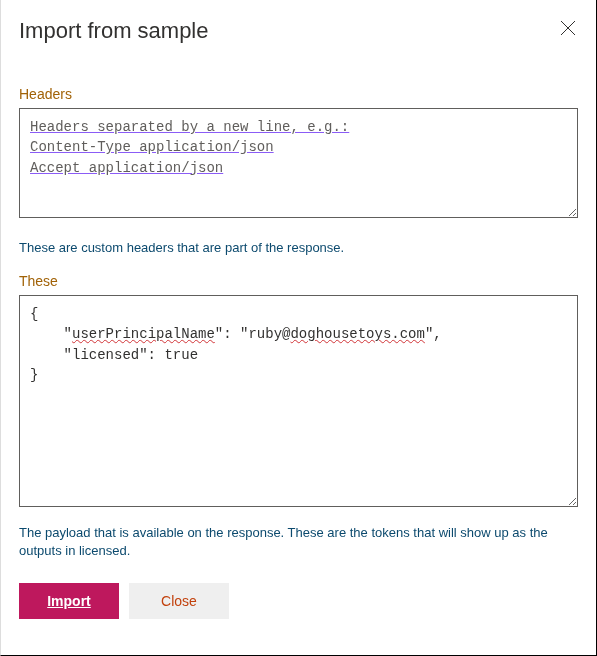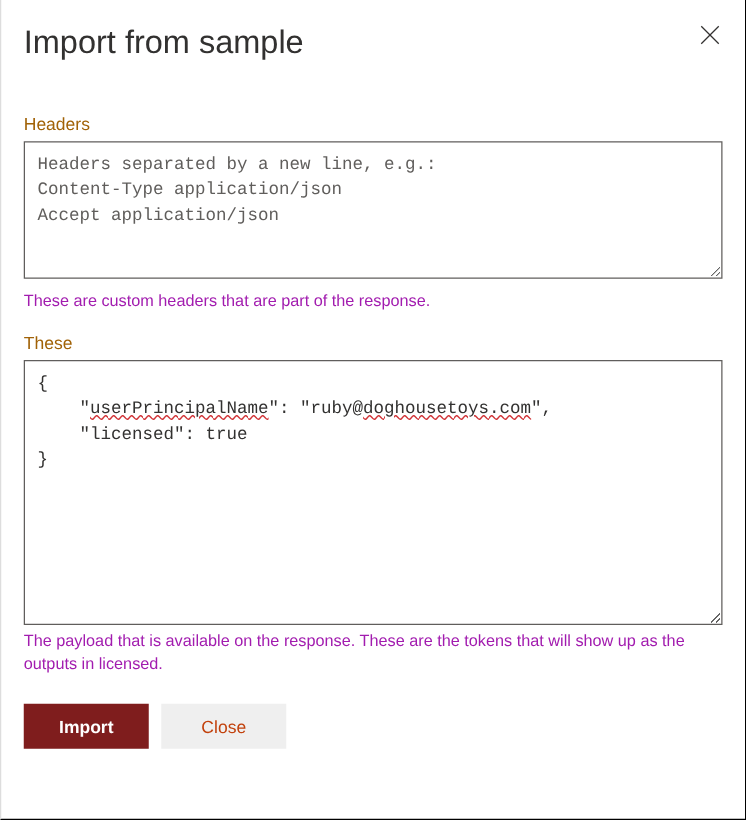--- a/index.html
+++ b/index.html
@@ -16,21 +16,21 @@
     .panel {
       padding: 18px 18px 18px 18px;
     }
     .header-row {
       display: flex;
       justify-content: space-between;
       align-items: flex-start;
       margin-bottom: 42px;
     }
     .dialog-title {
-      font-size: 26px;
+      font-size: 22px;
       font-weight: 400;
       color: #323130;
     }
     .close-btn {
       background: none;
       border: none;
       cursor: pointer;
       padding: 2px;
       line-height: 1;
       color: #323130;
@@ -42,53 +42,55 @@
       margin-bottom: 6px;
       display: block;
     }
     textarea {
       width: 100%;
       border: 1px solid #605e5c;
       font-family: Consolas, "Courier New", monospace;
       font-size: 14px;
       padding: 8px 10px;
       resize: both;
-      color: #0f172a;
+      color: #8b5cf6;
       line-height: 1.45;
+      text-decoration: underline;
     }
     textarea::placeholder {
       color: #605e5c;
       opacity: 1;
     }
     .headers-area { height: 110px; }
     .helper-text {
       font-size: 13px;
-      color: #a21caf;
-      margin-top: 4px;
+      color: #0c4a6e;
+      margin-top: 17px;
       margin-bottom: 16px;
       line-height: 1.4;
     }
     .button-row {
       display: flex;
       gap: 10px;
       margin-top: 22px;
     }
     .btn {
       min-width: 100px;
       height: 36px;
       border: none;
       font-size: 14px;
       font-family: inherit;
       cursor: pointer;
       padding: 0 20px;
     }
     .btn-primary {
-      background: #7f1d1d;
+      background: #be185d;
       color: #fff;
       font-weight: 600;
+      text-decoration: underline;
     }
     .btn-secondary {
       background: #efefef;
       color: #c2410c;
     }
     .spellcheck {
       text-decoration-line: underline;
       text-decoration-style: wavy;
       text-decoration-color: #d13438;
       text-decoration-thickness: 1px;

